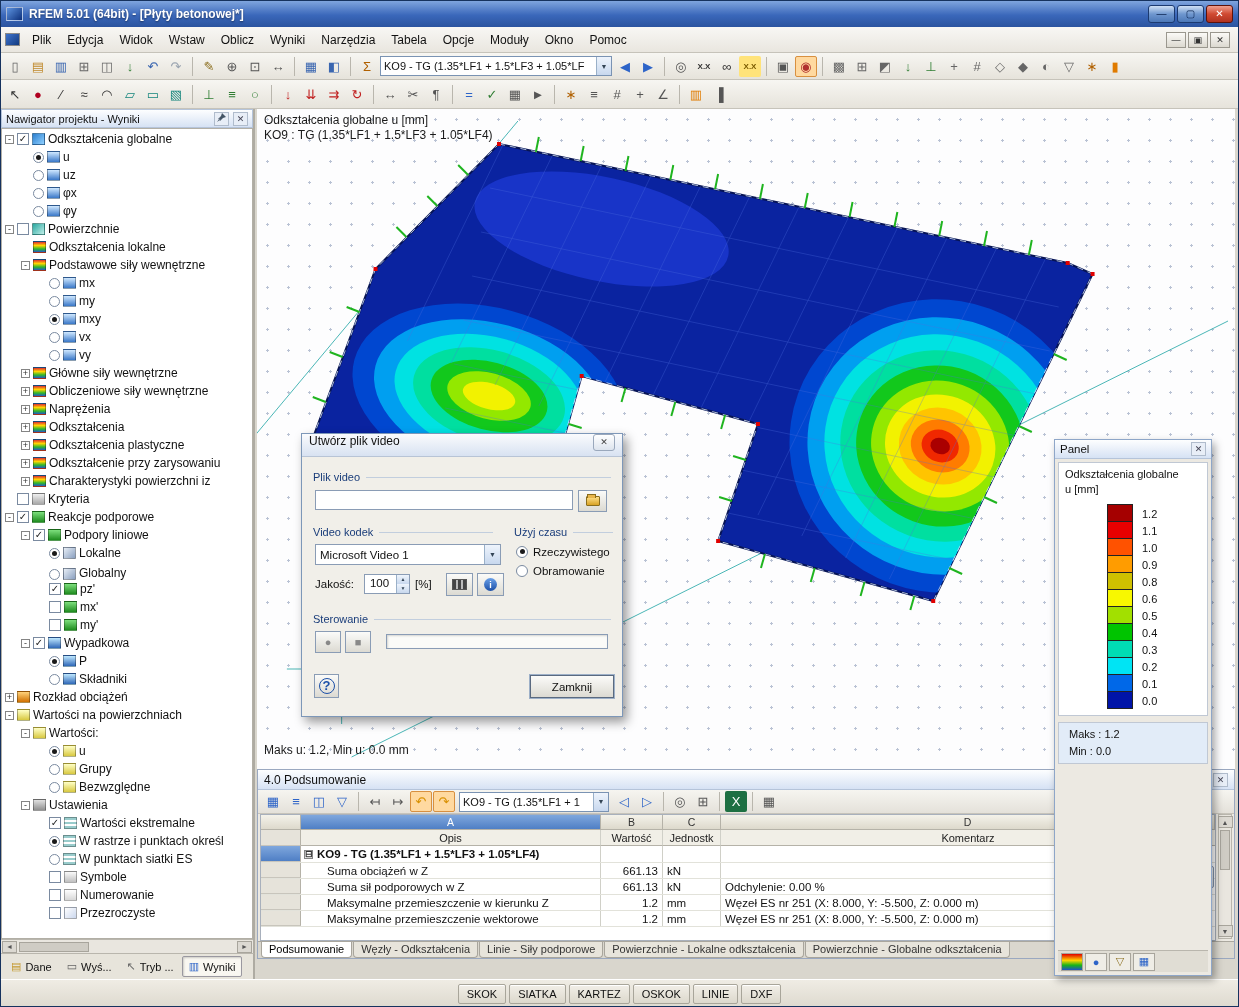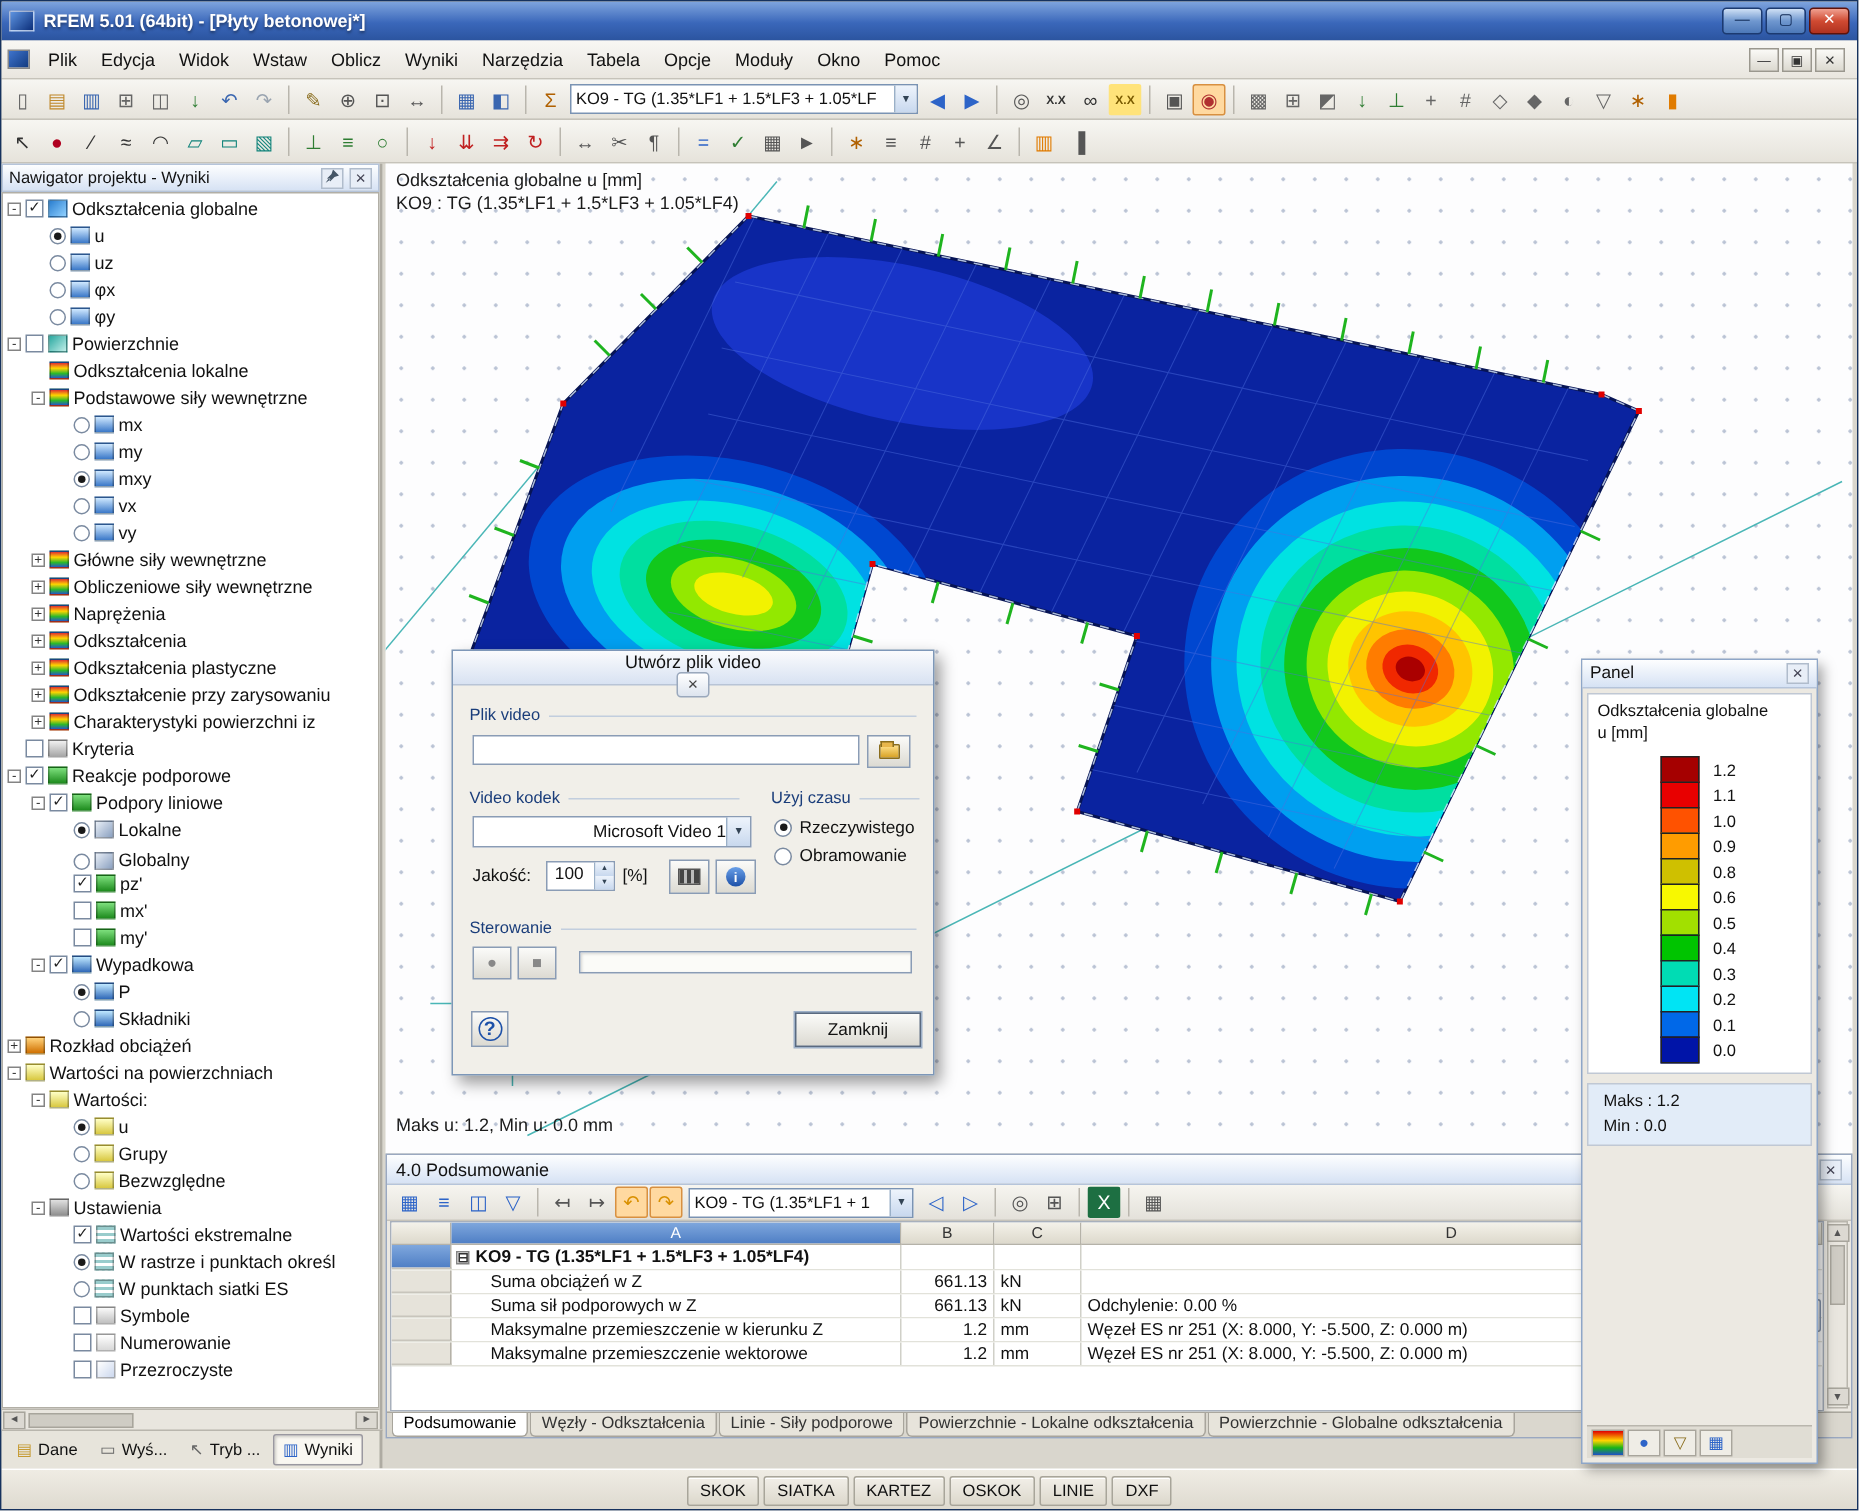--- a/index.html
+++ b/index.html
@@ -116,32 +116,32 @@
 #color-scale{margin-top:8px;margin-left:42px;}
 .scale-row{display:flex;height:17px;align-items:stretch;}
 .scale-color{width:26px;border:1px solid #222;margin-top:-1px;flex:none;}
 .scale-val{font-size:11px;padding-left:9px;display:flex;align-items:center;}
 .maksmin{position:absolute;left:3px;right:3px;top:282px;height:42px;background:#e2ecf8;border:1px solid #c0c8d4;font-size:11px;padding:5px 10px;display:flex;flex-direction:column;gap:5px;}
 #panel-tabs{position:absolute;left:3px;bottom:3px;right:3px;height:22px;display:flex;gap:2px;align-items:center;background:#e0ddd4;border-top:1px solid #b9b6ad;padding:0 3px;}
 .ptab{width:22px;height:18px;border:1px solid #a8a59c;background:#efede6;display:flex;align-items:center;justify-content:center;font-size:11px;}
 .ptab-rainbow{background:linear-gradient(180deg,#e00000,#ffd400 40%,#18b418 70%,#2050c8);color:transparent;}
 
 #dialog{position:absolute;left:300px;top:432px;width:322px;height:284px;background:#f1efe9;border:1px solid #7d97b8;box-shadow:4px 5px 10px rgba(0,0,0,.4);z-index:40;}
-.dlg-title{height:23px;background:linear-gradient(#fafbfd,#d8e2f2);display:flex;align-items:center;padding:0 7px;font-size:12px;border-bottom:1px solid #b8c4d6;flex-direction:column;}
+.dlg-title{height:23px;background:linear-gradient(#fafbfd,#d8e2f2);display:flex;padding:0 7px;font-size:12px;border-bottom:1px solid #b8c4d6;}
 .dlg-title .ttl{flex:1;}
 .dlg-close{width:22px;height:17px;border:1px solid #9aa8bc;border-radius:3px;background:linear-gradient(#fff,#dde4ee);font-size:9px;line-height:15px;text-align:center;color:#444;}
 .cap-row{position:absolute;display:flex;align-items:center;}
 .grp-caption{color:#1a3d7a;font-size:11px;white-space:nowrap;}
 .grp-line{flex:1;height:1px;background:#c2cede;margin-left:6px;}
 .dfield{position:absolute;height:20px;background:#fff;border:1px solid #8a9cb5;font-size:11px;padding:0 3px;}
 .dbtn{position:absolute;border:1px solid #8a9cb5;background:linear-gradient(#fbfbf9,#dcdad2);display:flex;align-items:center;justify-content:center;}
 .folder-ico{width:14px;height:10px;background:linear-gradient(#ffe08a,#d8a224);border:1px solid #8a6d1d;border-radius:1px;position:relative;}
 .folder-ico::before{content:"";position:absolute;left:0;top:-3px;width:7px;height:3px;background:#e8b64c;border:1px solid #8a6d1d;border-bottom:none;}
 .dcombo{position:absolute;height:21px;background:#fff;border:1px solid #8a9cb5;display:flex;align-items:center;font-size:11.5px;padding-left:4px;}
-.dcombo .cval{flex:1;text-align:right;}
+.dcombo .cval{flex:1;}
 .dcombo .carrow{width:16px;height:19px;background:linear-gradient(#eef4fc,#c8d8ee);border-left:1px solid #9ab0c8;font-size:7px;color:#345;display:flex;align-items:center;justify-content:center;}
 .spin{position:absolute;height:20px;width:46px;background:#fff;border:1px solid #8a9cb5;display:flex;}
 .spin .sval{flex:1;font-size:11.5px;text-align:center;padding:2px 2px 0 0;}
 .spin .sarrows{width:13px;display:flex;flex-direction:column;border-left:1px solid #9ab0c8;}
 .spin .sarrows span{flex:1;font-size:5px;text-align:center;background:linear-gradient(#eef4fc,#c8d8ee);color:#345;line-height:9px;}
 .dlabel{position:absolute;font-size:11.5px;white-space:nowrap;}
 .radio-row{display:flex;align-items:center;gap:5px;height:19px;}
 .rb2{width:12px;height:12px;border:1px solid #7a8aa0;border-radius:50%;background:#fff;position:relative;flex:none;}
 .rb2.on::after{content:"";position:absolute;left:2.5px;top:2.5px;width:5px;height:5px;border-radius:50%;background:#1a1a1a;}
 .rlabel{font-size:11.5px;}
@@ -727,20 +727,27 @@
         </span>
     </div>
     <div class="tgrid">
       <div class="lrow" id="letters-row">
           <span class="c-rh lt"></span>
           <span class="c-a lt sel">A</span>
           <span class="c-b lt">B</span>
           <span class="c-c lt">C</span>
           <span class="c-d lt">D</span>
         </div>
+      <div class="hrow" id="header-row">
+          <span class="c-rh"></span>
+          <span class="c-a hc">Opis</span>
+          <span class="c-b hc">Wartość</span>
+          <span class="c-c hc">Jednostk</span>
+          <span class="c-d hc">Komentarz</span>
+        </div>
       <div class="trow group">
         <span class="c-rh sel"></span>
         <span class="c-a">
             <span class="colbox">⊟</span>
             <span>KO9 - TG  (1.35*LF1 + 1.5*LF3 + 1.05*LF4)</span>
           </span>
         <span class="c-b"></span>
         <span class="c-c"></span>
         <span class="c-d"></span>
       </div>

